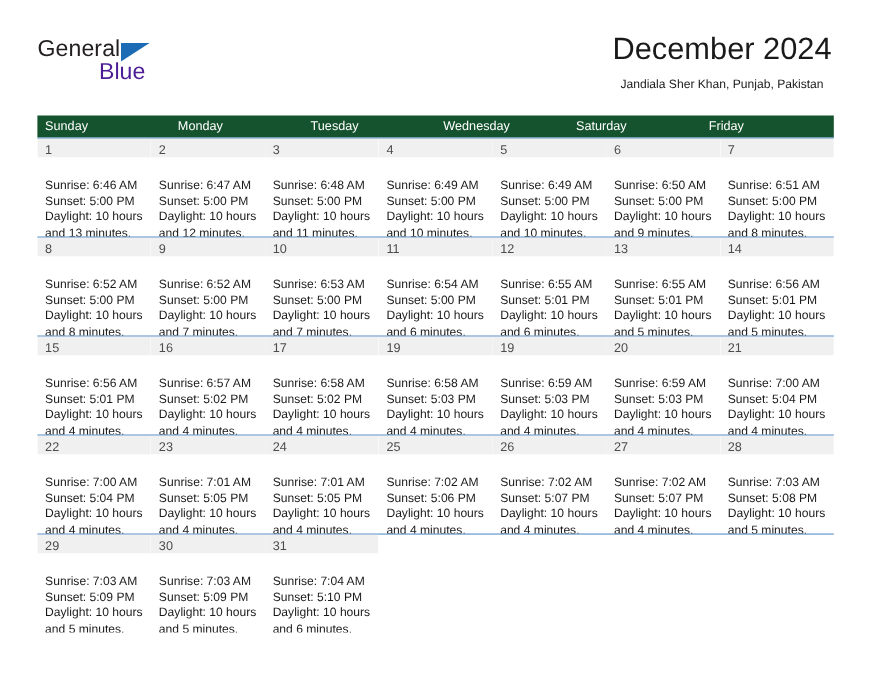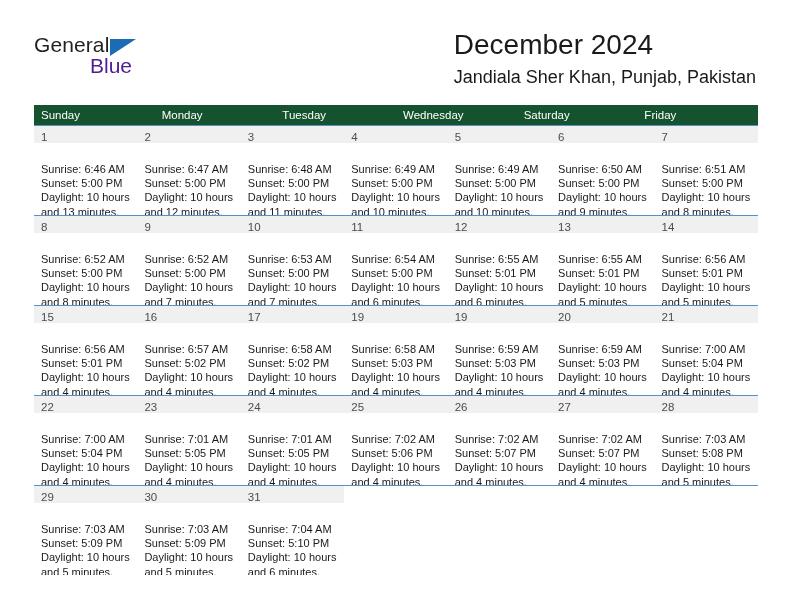--- a/index.html
+++ b/index.html
@@ -59,32 +59,32 @@
     left: 56px;
     top: 21px;
     font-size: 21px;
     color: #4c1d95;
     font-family: "Liberation Sans", sans-serif;
   }
   .title-block {
     position: absolute;
     right: 36px;
     top: 28px;
-    text-align: left;
+    text-align: center;
   }
   .cal-title {
     font-size: 28px;
     color: #1a1a1a;
     line-height: 34px;
     font-weight: normal;
     margin: 0;
     white-space: nowrap;
   }
   .cal-subtitle {
-    font-size: 18px;
+    font-size: 11px;
     color: #1a1a1a;
     line-height: 18px;
     margin: 6px 0 0 0;
     white-space: nowrap;
   }
 
   
   .calendar {
     position: absolute;
     left: 34px;

